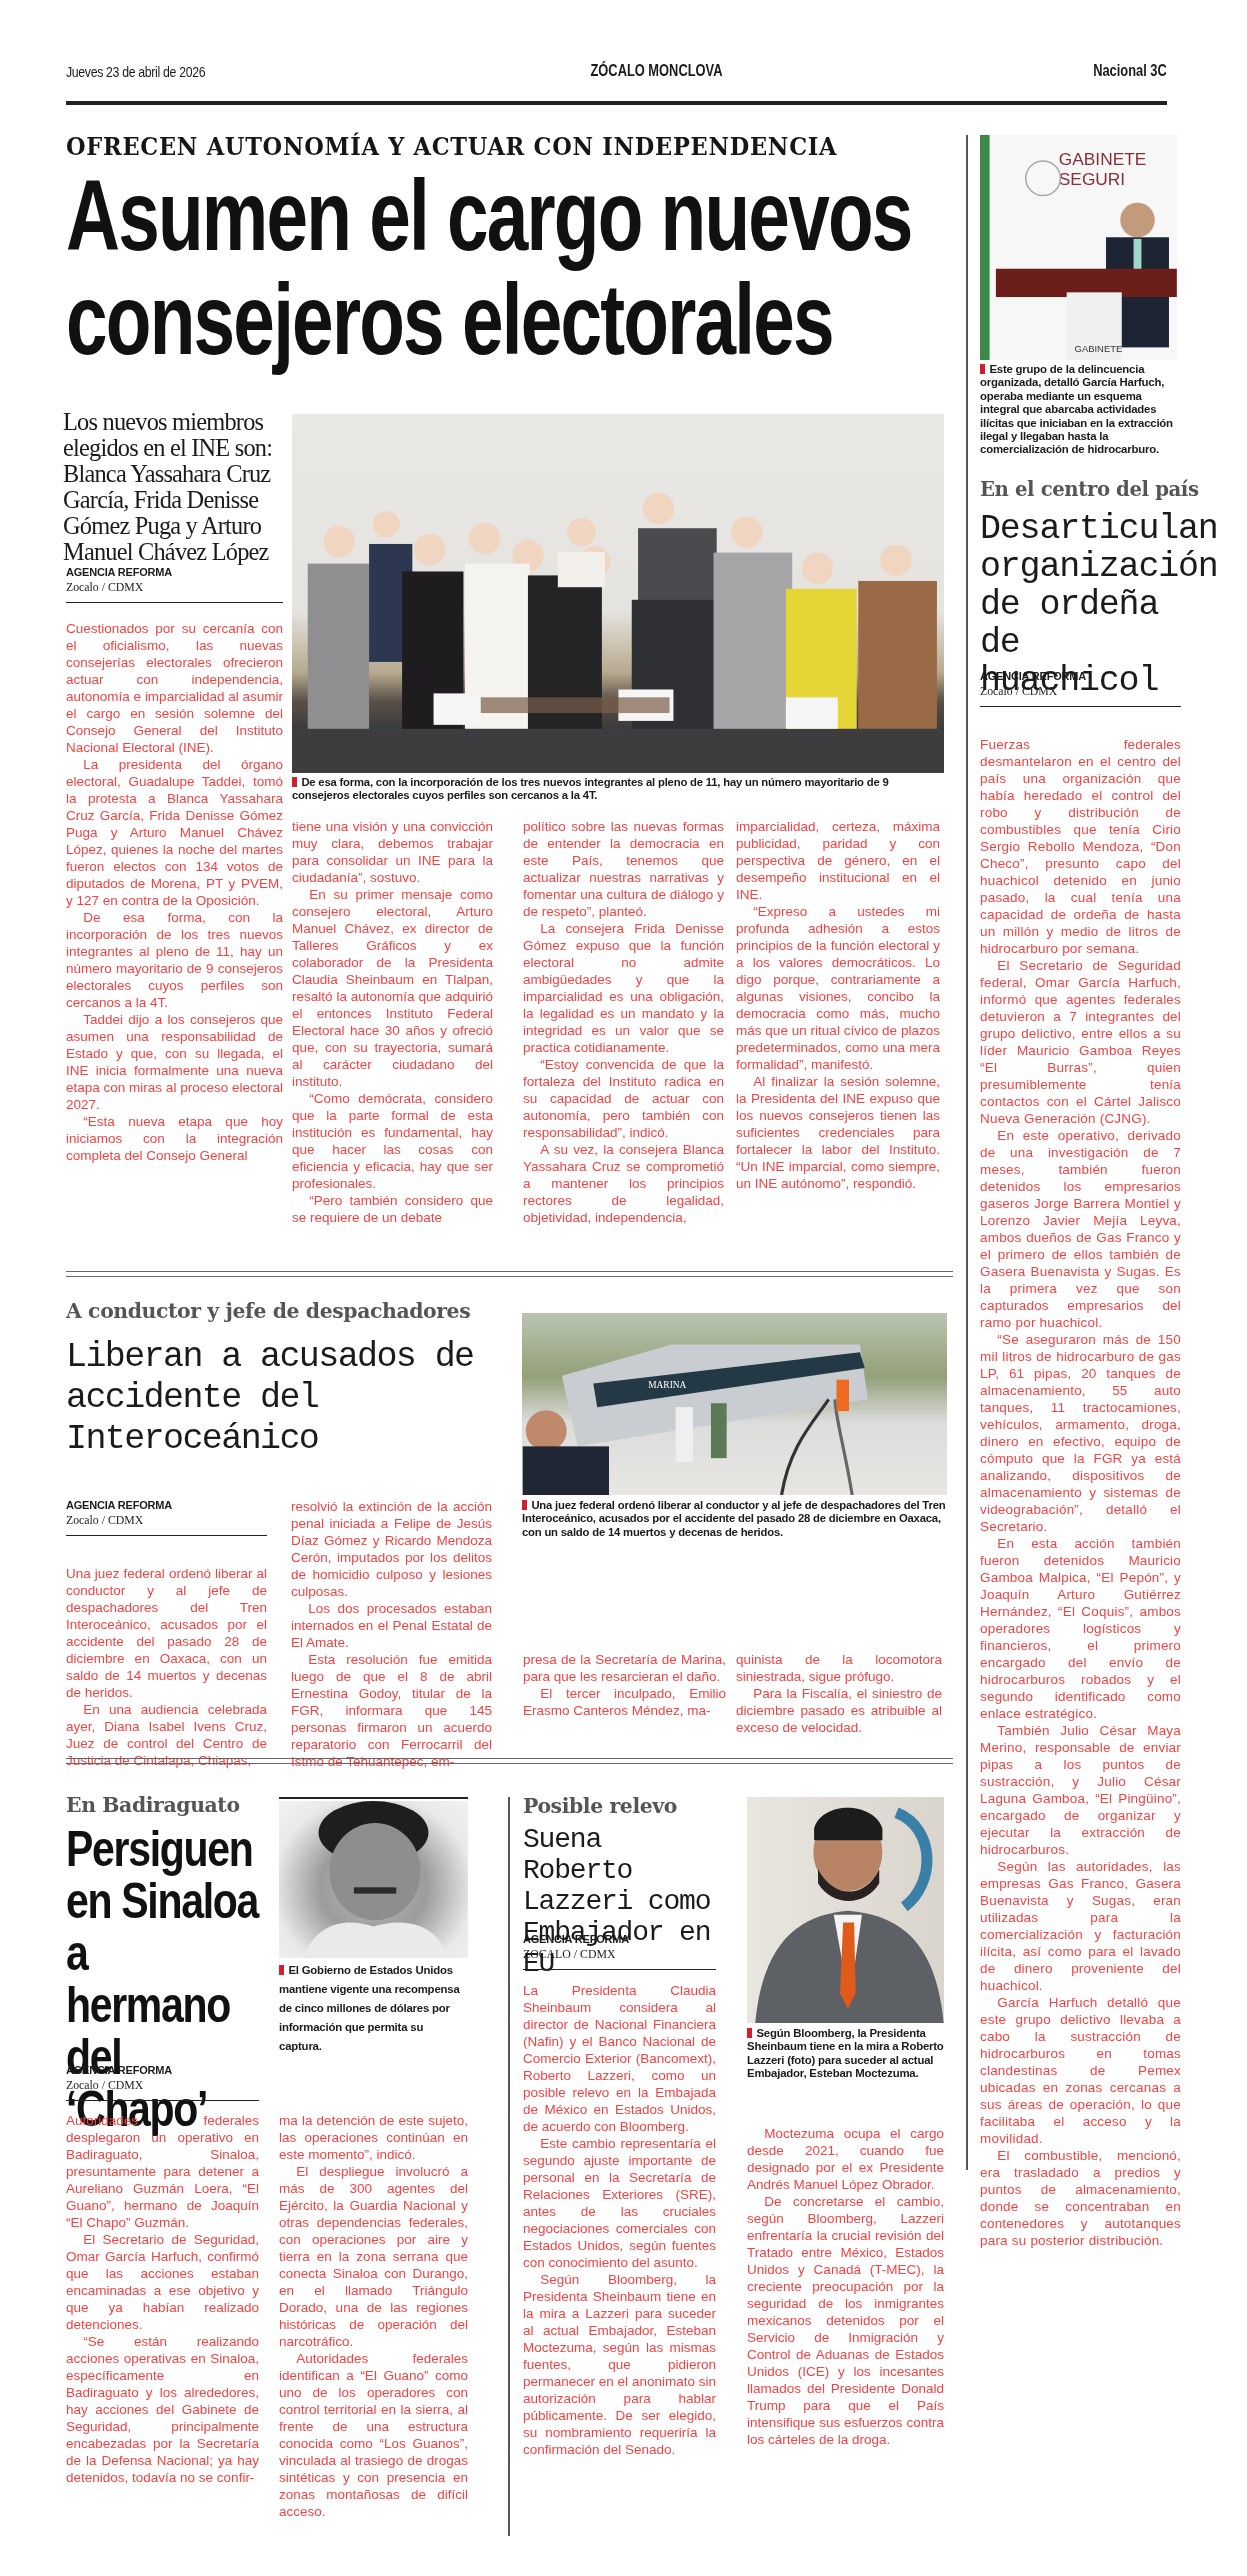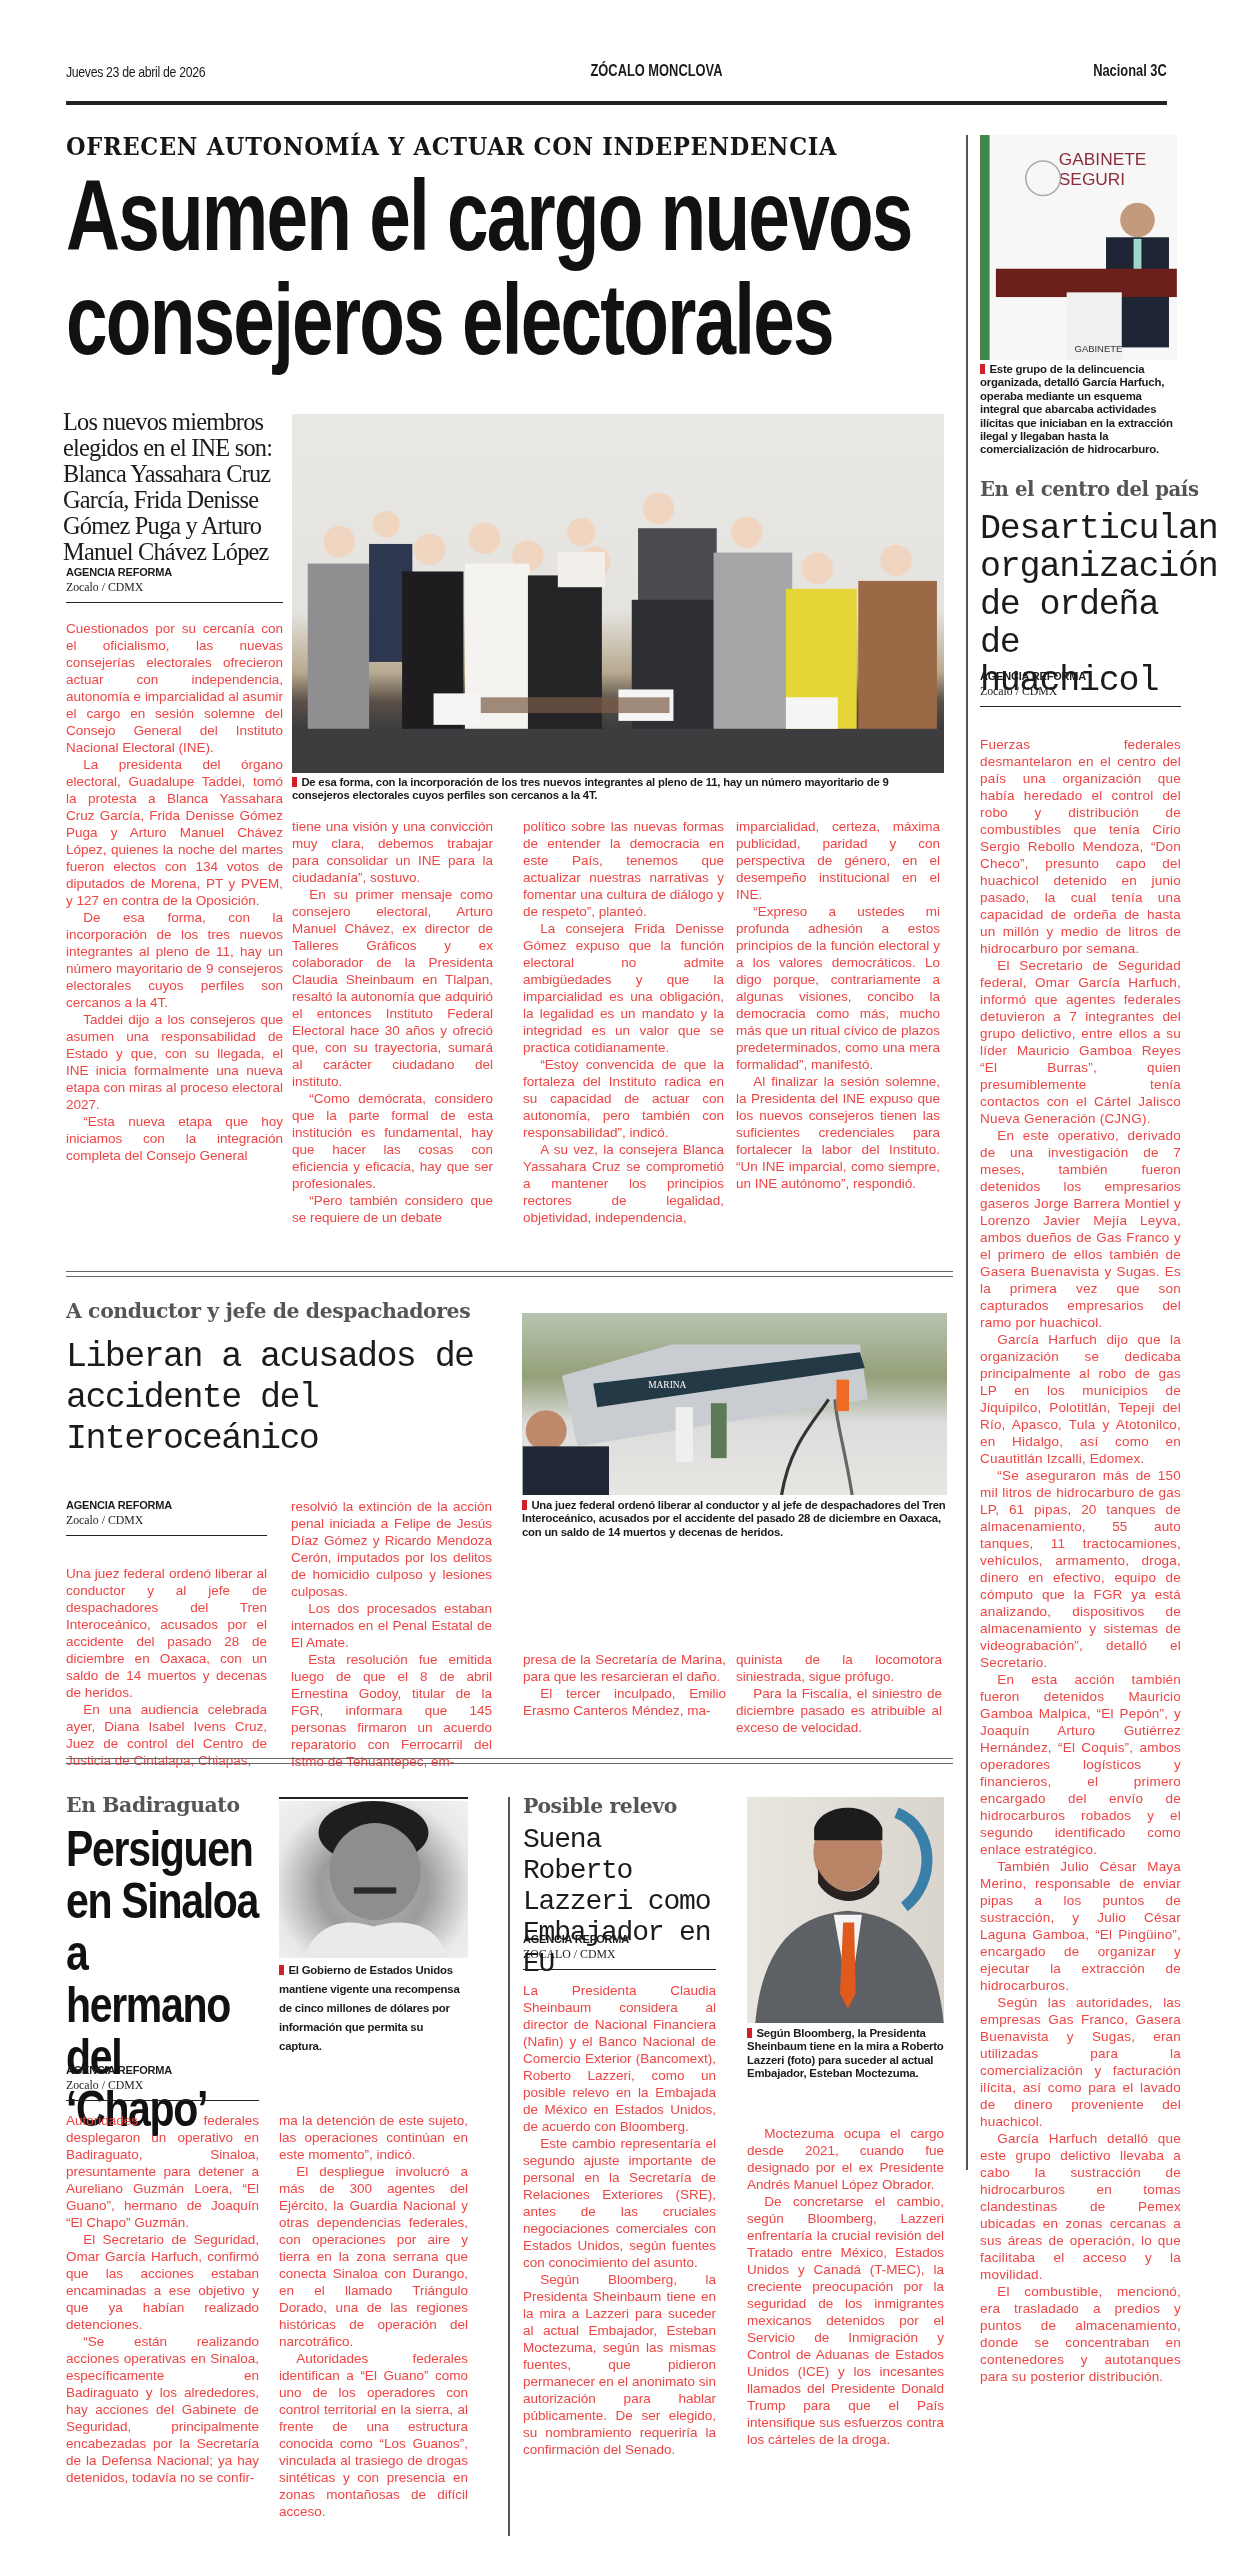--- a/index.html
+++ b/index.html
@@ -138,21 +138,20 @@
 <div class="abs h2serif" style="left:980px;top:510px;width:197px;font-size:35px;line-height:38px">Desarticulan organización de ordeña de huachicol</div>
 <div class="abs byline" style="left:980px;top:670px;width:201px">
   <span class="ag">AGENCIA REFORMA</span>
   <span class="loc">Zocalo / CDMX</span>
   <span class="line"></span>
 </div>
 <div class="abs body" style="left:980px;top:736px;width:201px;letter-spacing:0.2px">
   <p class="first">Fuerzas federales desmantelaron en el centro del país una organización que había heredado el control del robo y distribución de combustibles que tenía Cirio Sergio Rebollo Mendoza, “Don Checo”, presunto capo del huachicol detenido en junio pasado, la cual tenía una capacidad de ordeña de hasta un millón y medio de litros de hidrocarburo por semana.</p>
   <p>El Secretario de Seguridad federal, Omar García Harfuch, informó que agentes federales detuvieron a 7 integrantes del grupo delictivo, entre ellos a su líder Mauricio Gamboa Reyes “El Burras”, quien presumiblemente tenía contactos con el Cártel Jalisco Nueva Generación (CJNG).</p>
   <p>En este operativo, derivado de una investigación de 7 meses, también fueron detenidos los empresarios gaseros Jorge Barrera Montiel y Lorenzo Javier Mejía Leyva, ambos dueños de Gas Franco y el primero de ellos también de Gasera Buenavista y Sugas. Es la primera vez que son capturados empresarios del ramo por huachicol.</p>
-  <p>García Harfuch dijo que la organización se dedicaba principalmente al robo de gas LP en los municipios de Jiquipilco, Polotitlán, Tepeji del Río, Apasco, Tula y Atotonilco, en Hidalgo, así como en Cuautitlán Izcalli, Edomex.</p>
   <p>“Se aseguraron más de 150 mil litros de hidrocarburo de gas LP, 61 pipas, 20 tanques de almacenamiento, 55 auto tanques, 11 tractocamiones, vehículos, armamento, droga, dinero en efectivo, equipo de cómputo que la FGR ya está analizando, dispositivos de almacenamiento y sistemas de videograbación”, detalló el Secretario.</p>
   <p>En esta acción también fueron detenidos Mauricio Gamboa Malpica, “El Pepón”, y Joaquín Arturo Gutiérrez Hernández, “El Coquis”, ambos operadores logísticos y financieros, el primero encargado del envío de hidrocarburos robados y el segundo identificado como enlace estratégico.</p>
   <p>También Julio César Maya Merino, responsable de enviar pipas a los puntos de sustracción, y Julio César Laguna Gamboa, “El Pingüino”, encargado de organizar y ejecutar la extracción de hidrocarburos.</p>
   <p>Según las autoridades, las empresas Gas Franco, Gasera Buenavista y Sugas, eran utilizadas para la comercialización y facturación ilícita, así como para el lavado de dinero proveniente del huachicol.</p>
   <p>García Harfuch detalló que este grupo delictivo llevaba a cabo la sustracción de hidrocarburos en tomas clandestinas de Pemex ubicadas en zonas cercanas a sus áreas de operación, lo que facilitaba el acceso y la movilidad.</p>
   <p>El combustible, mencionó, era trasladado a predios y puntos de almacenamiento, donde se concentraban en contenedores y autotanques para su posterior distribución.</p>
 </div>
 
 <div class="abs dbl" style="left:66px;top:1271px;width:887px"></div>
 

